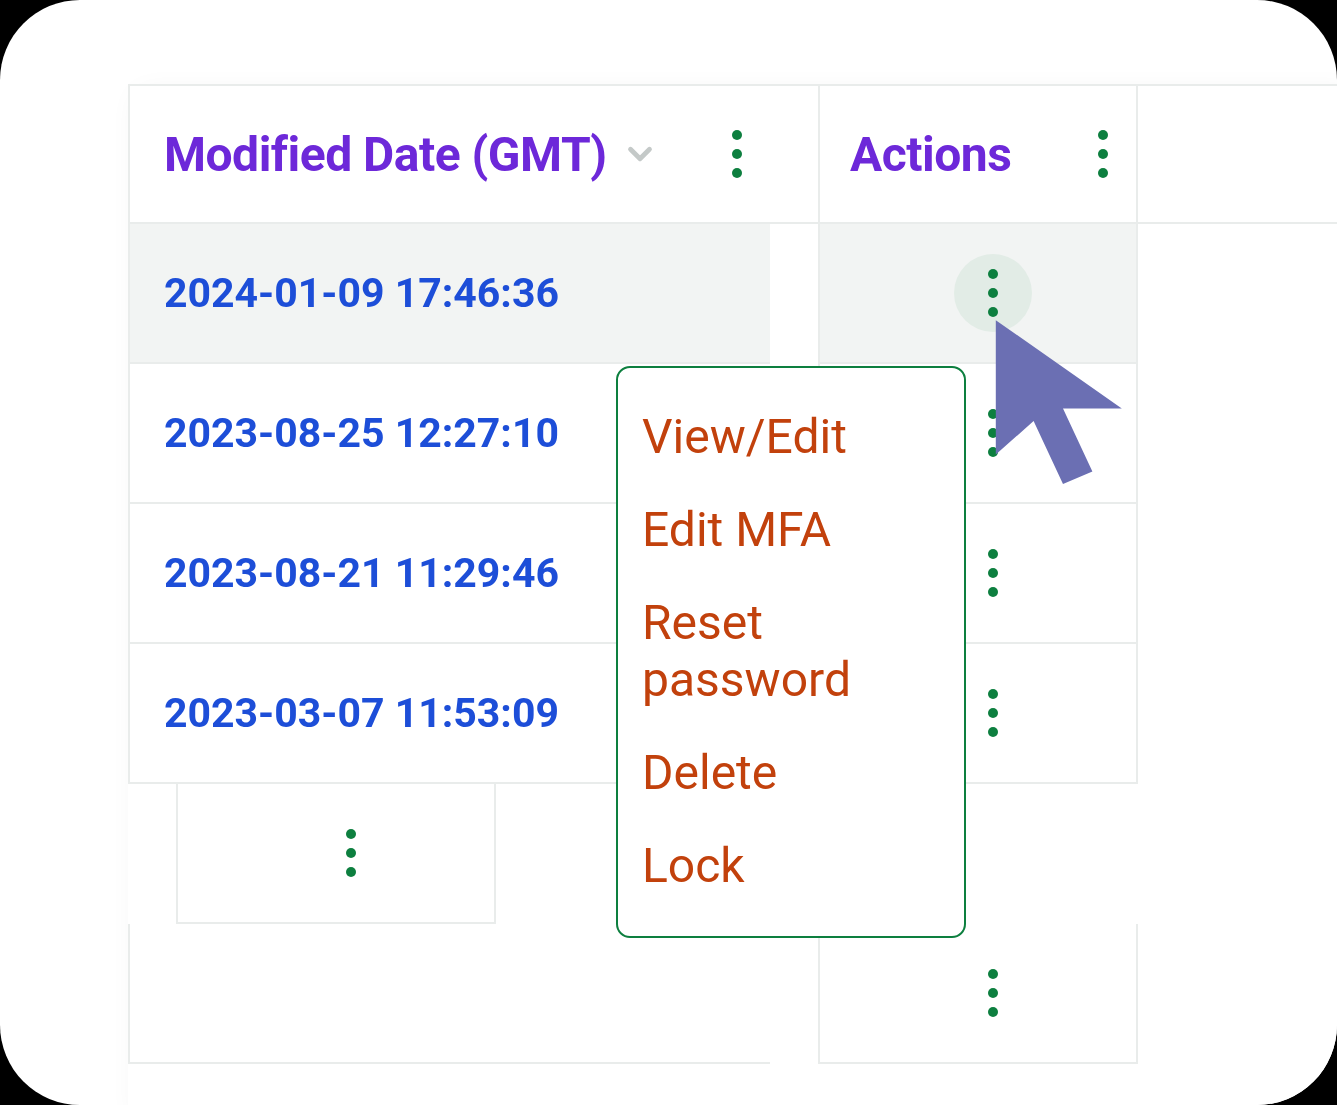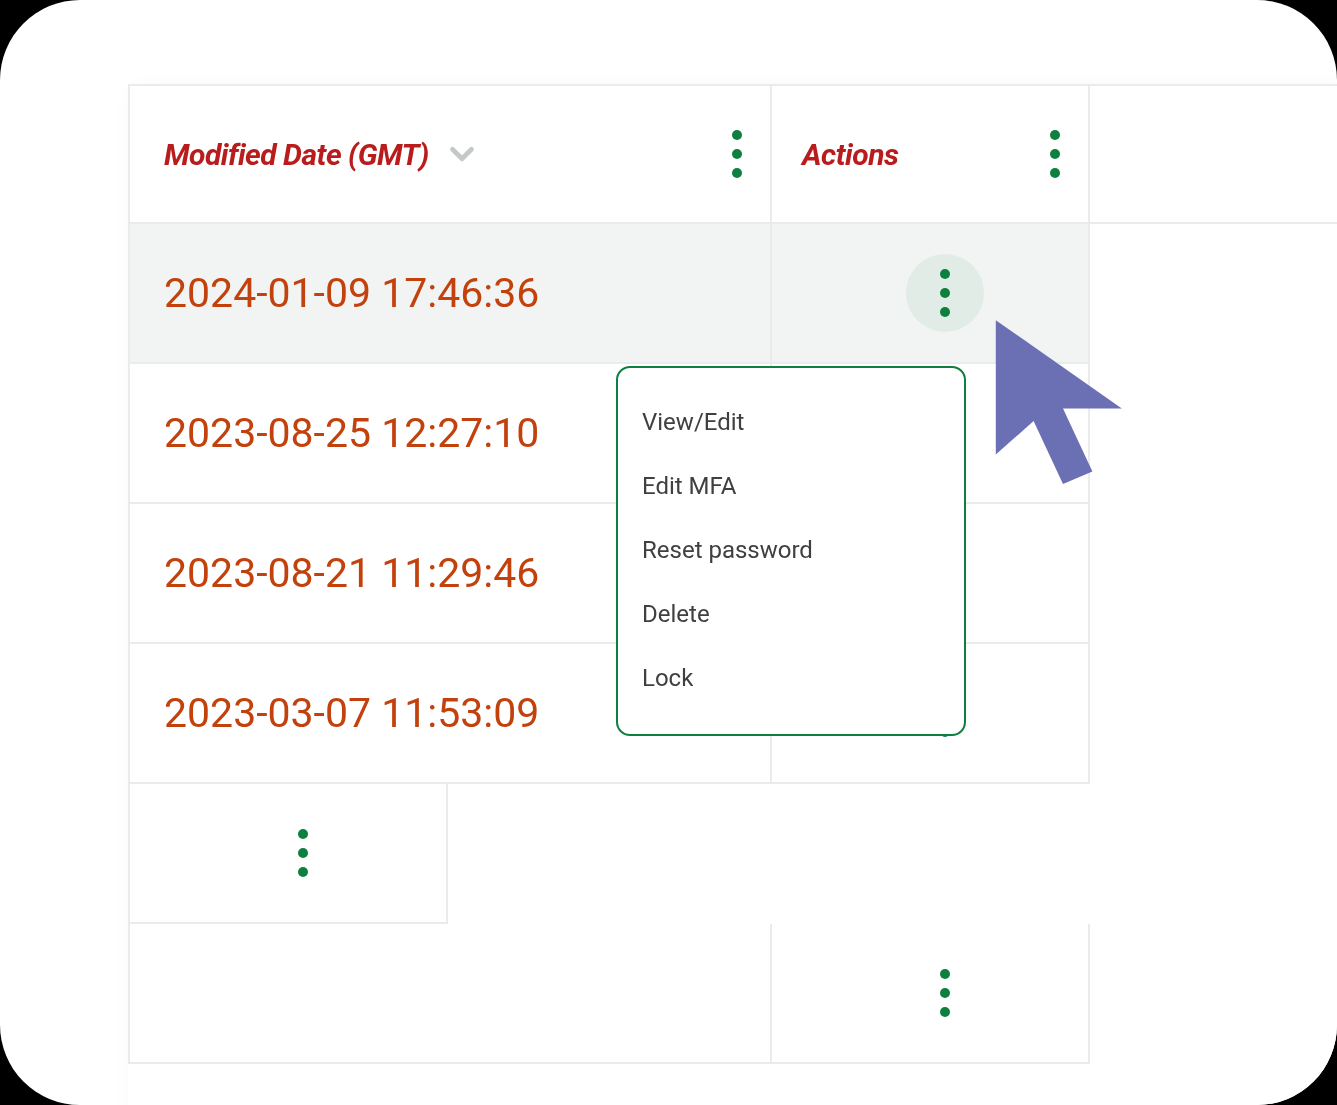--- a/index.html
+++ b/index.html
@@ -50,27 +50,27 @@
     position: relative;
   }
   .col-actions {
     width: 320px;
     display: flex;
     align-items: center;
     padding-left: 30px;
     border-left: 2px solid #e9eceb;
     border-right: 2px solid #e9eceb;
     position: relative;
+    margin-left: 48px;
   }
   .header-label {
-    font-size: 30px;
+    font-size: 48px;
     font-weight: 700;
-    color: #b91c1c;
+    color: #6d28d9;
     letter-spacing: -0.5px;
-    font-style: italic;
   }
   .chevron-down {
     width: 38px;
     height: 38px;
     margin-left: 14px;
     display: inline-flex;
     align-items: center;
     justify-content: center;
   }
   .chevron-down svg {
@@ -113,22 +113,22 @@
   .data-row .col-actions {
     border-left: 2px solid #e9eceb;
     border-right: 2px solid #e9eceb;
     border-bottom: 2px solid #e9eceb;
     display: flex;
     align-items: center;
     justify-content: center;
   }
   .date-value {
     font-size: 41px;
-    font-weight: 400;
-    color: #c2410c;
+    font-weight: 700;
+    color: #1d4ed8;
   }
   .row-kebab-btn {
     width: 78px;
     height: 78px;
     border-radius: 50%;
     display: flex;
     align-items: center;
     justify-content: center;
     flex-direction: column;
     gap: 9px;
@@ -150,22 +150,22 @@
     top: 282px;
     width: 350px;
     border: 2px solid #0d7f3f;
     border-radius: 14px;
     background: #fff;
     padding: 22px 0 24px 0;
     z-index: 10;
   }
   .dropdown-item {
     padding: 18px 24px 18px 24px;
-    font-size: 24px;
-    color: #404040;
+    font-size: 48px;
+    color: #c2410c;
     cursor: pointer;
     font-weight: 400;
   }
   
   .cursor {
     position: absolute;
     left: 830px;
     top: 211px;
     width: 210px;
     height: 210px;

